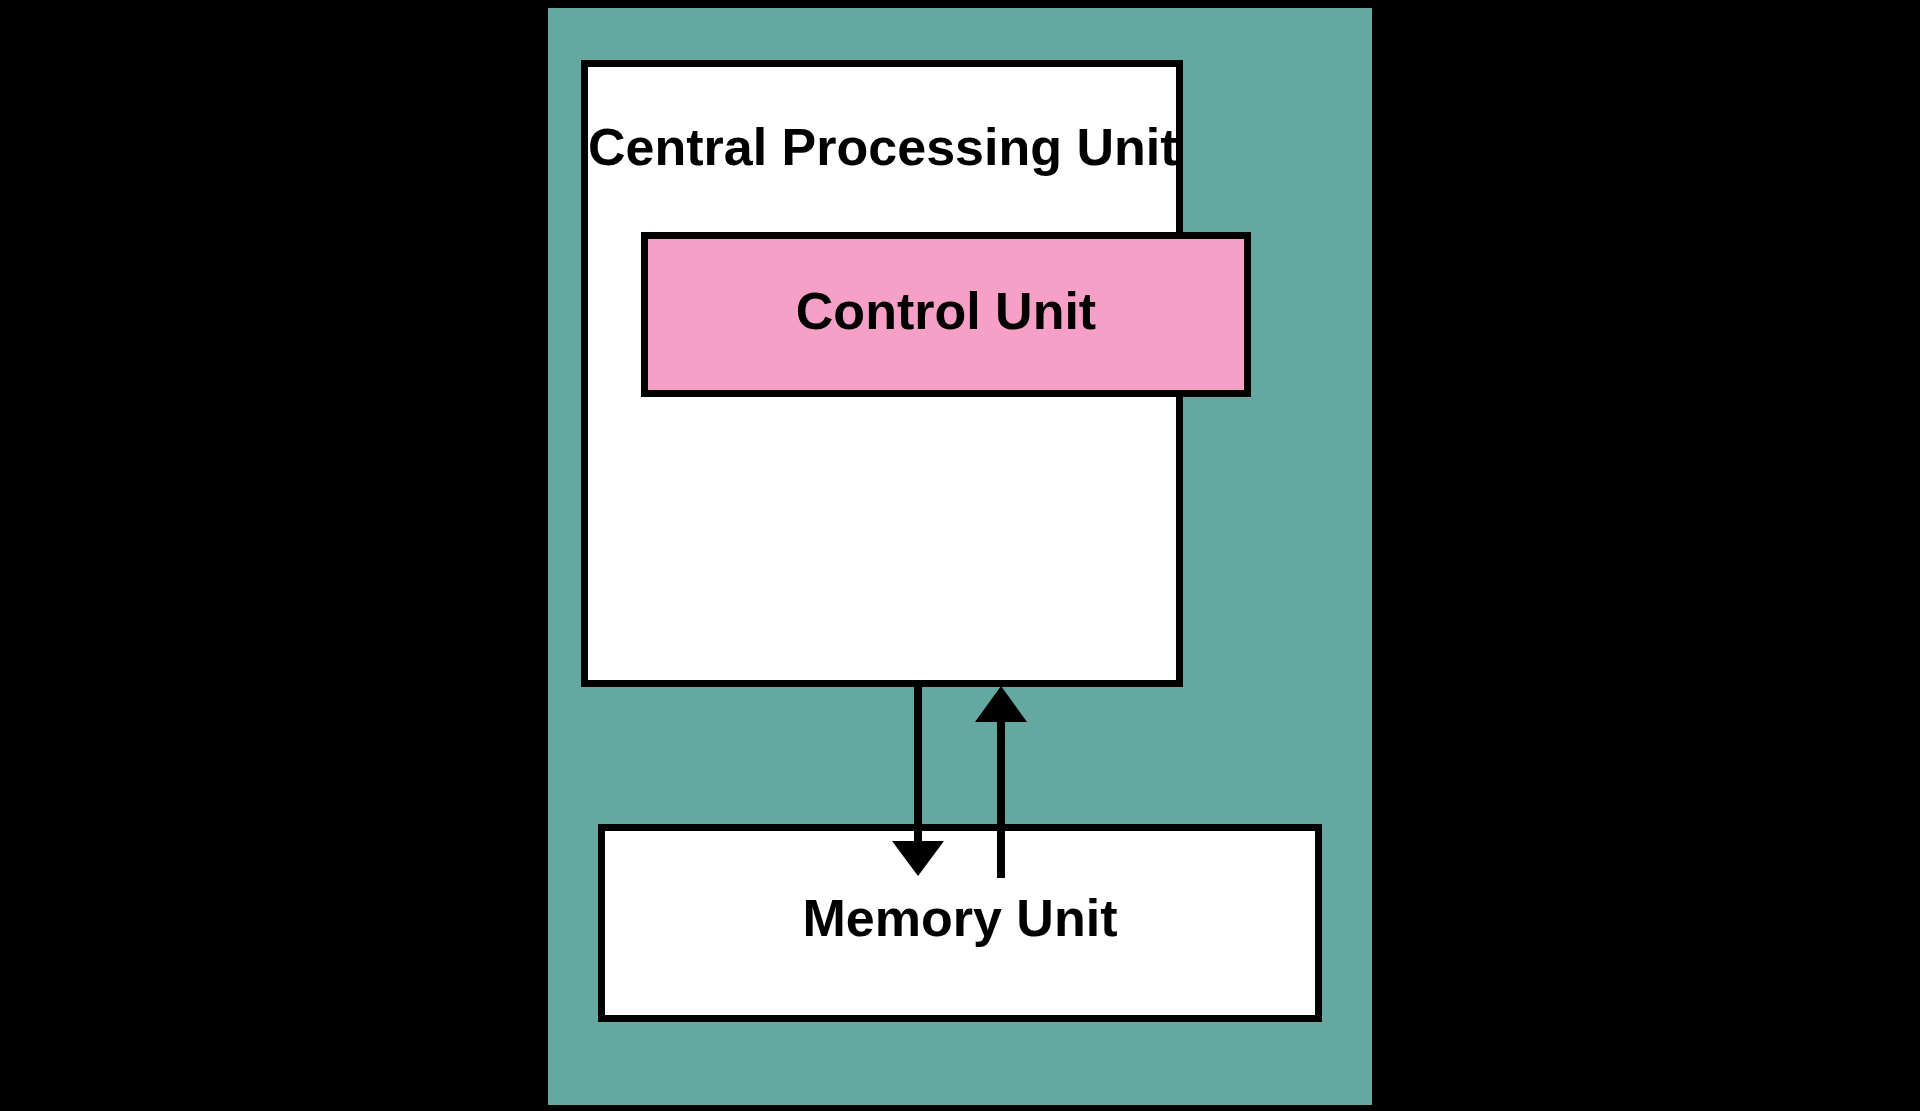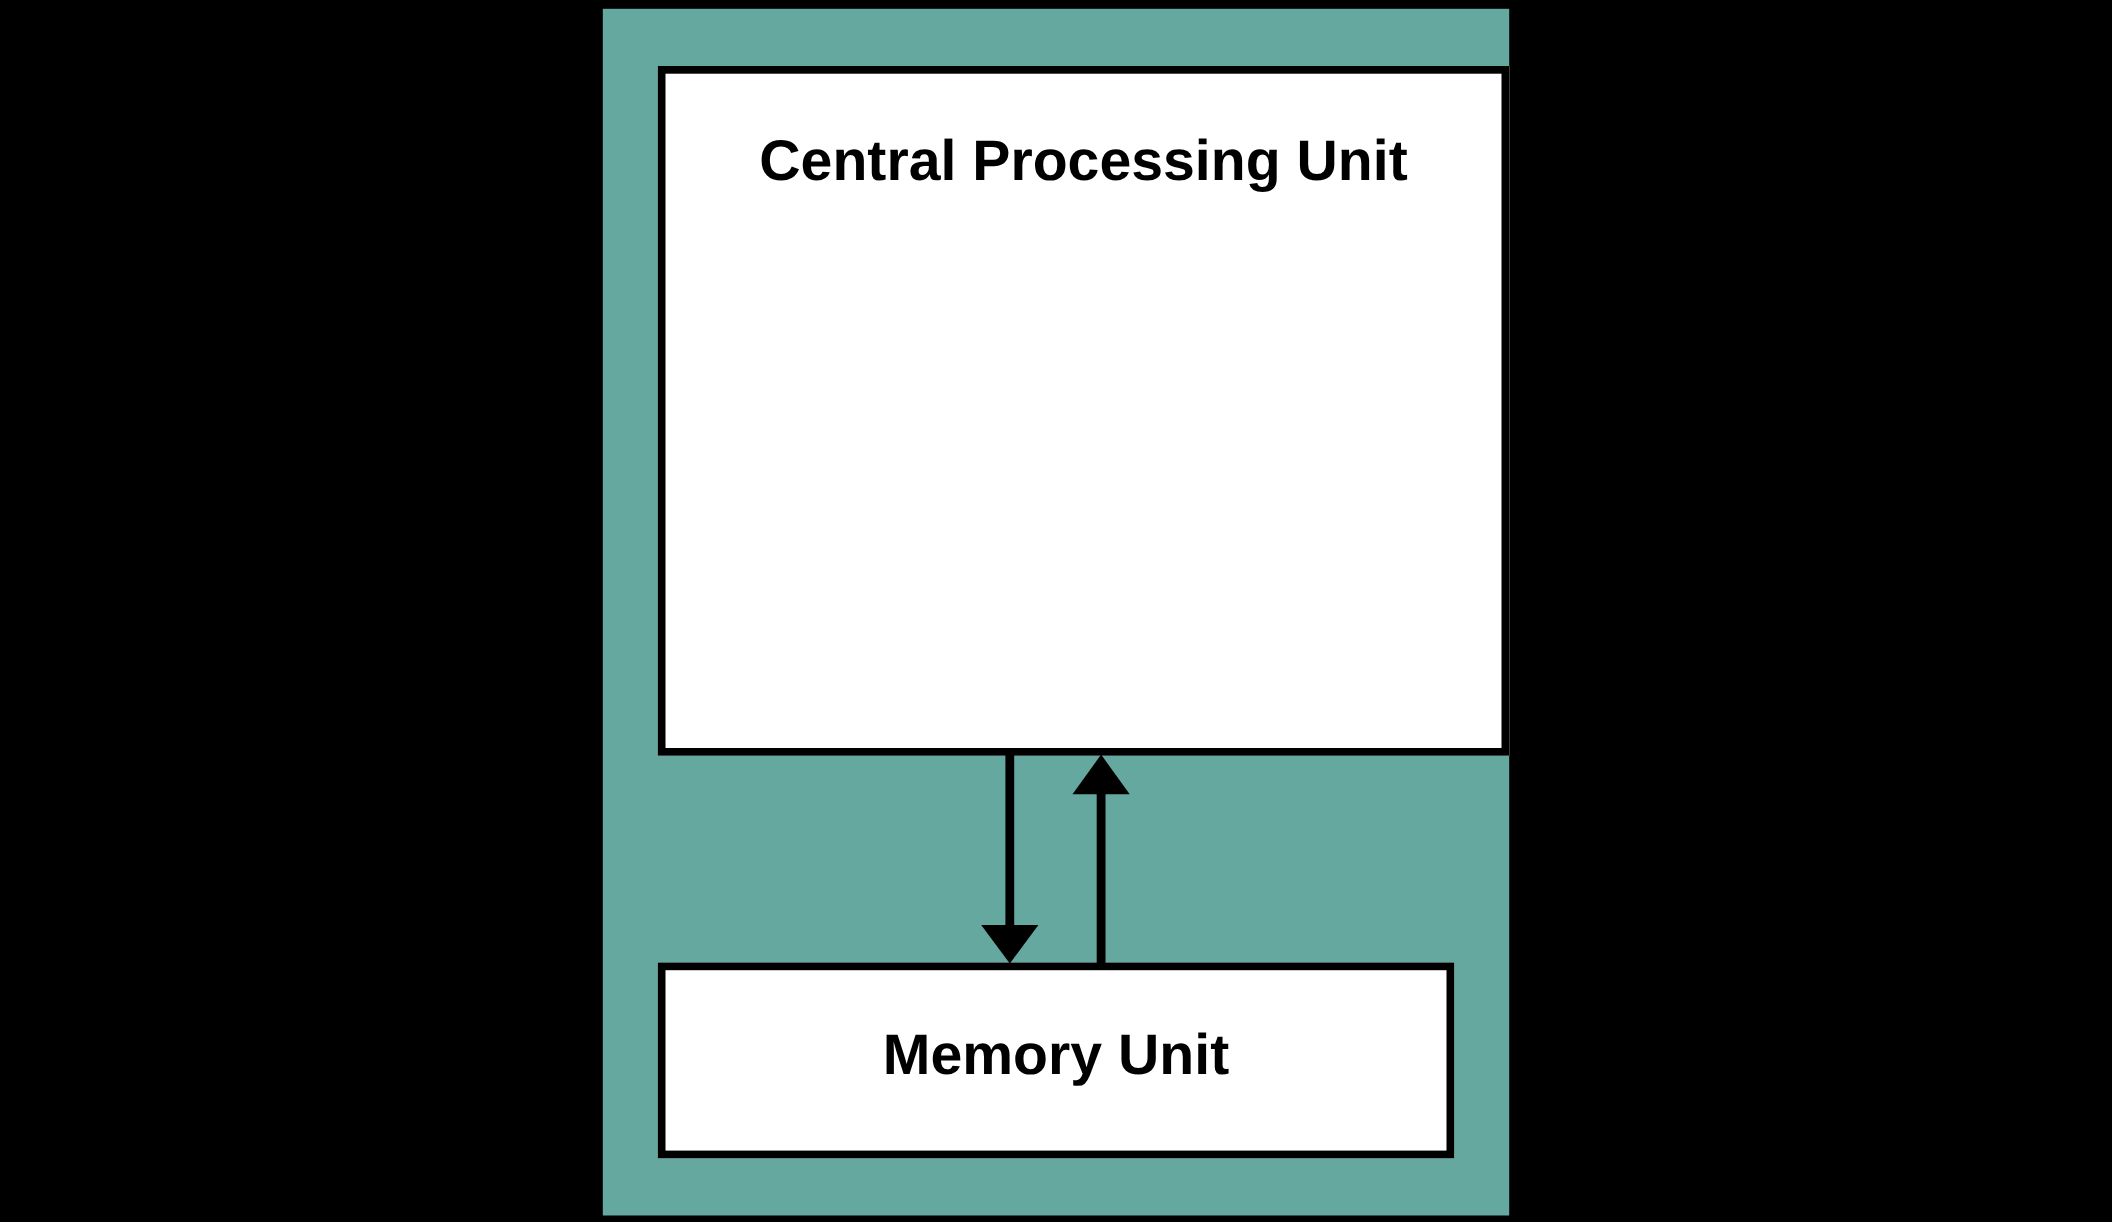--- a/index.html
+++ b/index.html
@@ -26,23 +26,23 @@
   .panel {
     position: absolute;
     left: 548px;
     top: 8px;
     width: 824px;
     height: 1097px;
     background: var(--color-panel);
   }
   .cpu-box {
     position: absolute;
-    left: 598px;
+    left: 581px;
     top: 60px;
-    width: 774px;
+    width: 602px;
     height: 627px;
     background: var(--color-box-fill);
     border: 7px solid var(--color-border);
   }
   .cpu-title {
     position: absolute;
     left: 0;
     top: 52px;
     width: 100%;
     text-align: center;
@@ -67,23 +67,23 @@
   .inner-box .box-label {
     font-size: 52px;
     font-weight: bold;
     color: var(--color-text);
     white-space: nowrap;
     transform: translateY(-4px);
   }
   .memory-box {
     position: absolute;
     left: 598px;
-    top: 875px;
+    top: 824px;
     width: 724px;
-    height: 178px;
+    height: 198px;
     background: var(--color-box-fill);
     border: 7px solid var(--color-border);
     display: flex;
     align-items: center;
     justify-content: center;
     text-align: right;
   }
   .memory-box .box-label {
     font-size: 52px;
     font-weight: bold;
@@ -105,20 +105,23 @@
 </head>
 <body>
 
 <div class="canvas">
 
   <div class="panel"></div>
 
   <div class="cpu-box">
     <div class="cpu-title">Central Processing Unit</div>
 
+    <div class="inner-box control-box">
+      <span class="box-label">Control Unit</span>
+    </div>
 
   </div>
 
   <div class="memory-box">
     <span class="box-label">Memory Unit</span>
   </div>
 
   <svg class="arrows-svg" viewBox="0 0 1920 1111" xmlns="http://www.w3.org/2000/svg">
     <g>
       <line class="arrow-stroke" x1="918" y1="685" x2="918" y2="844"></line>

